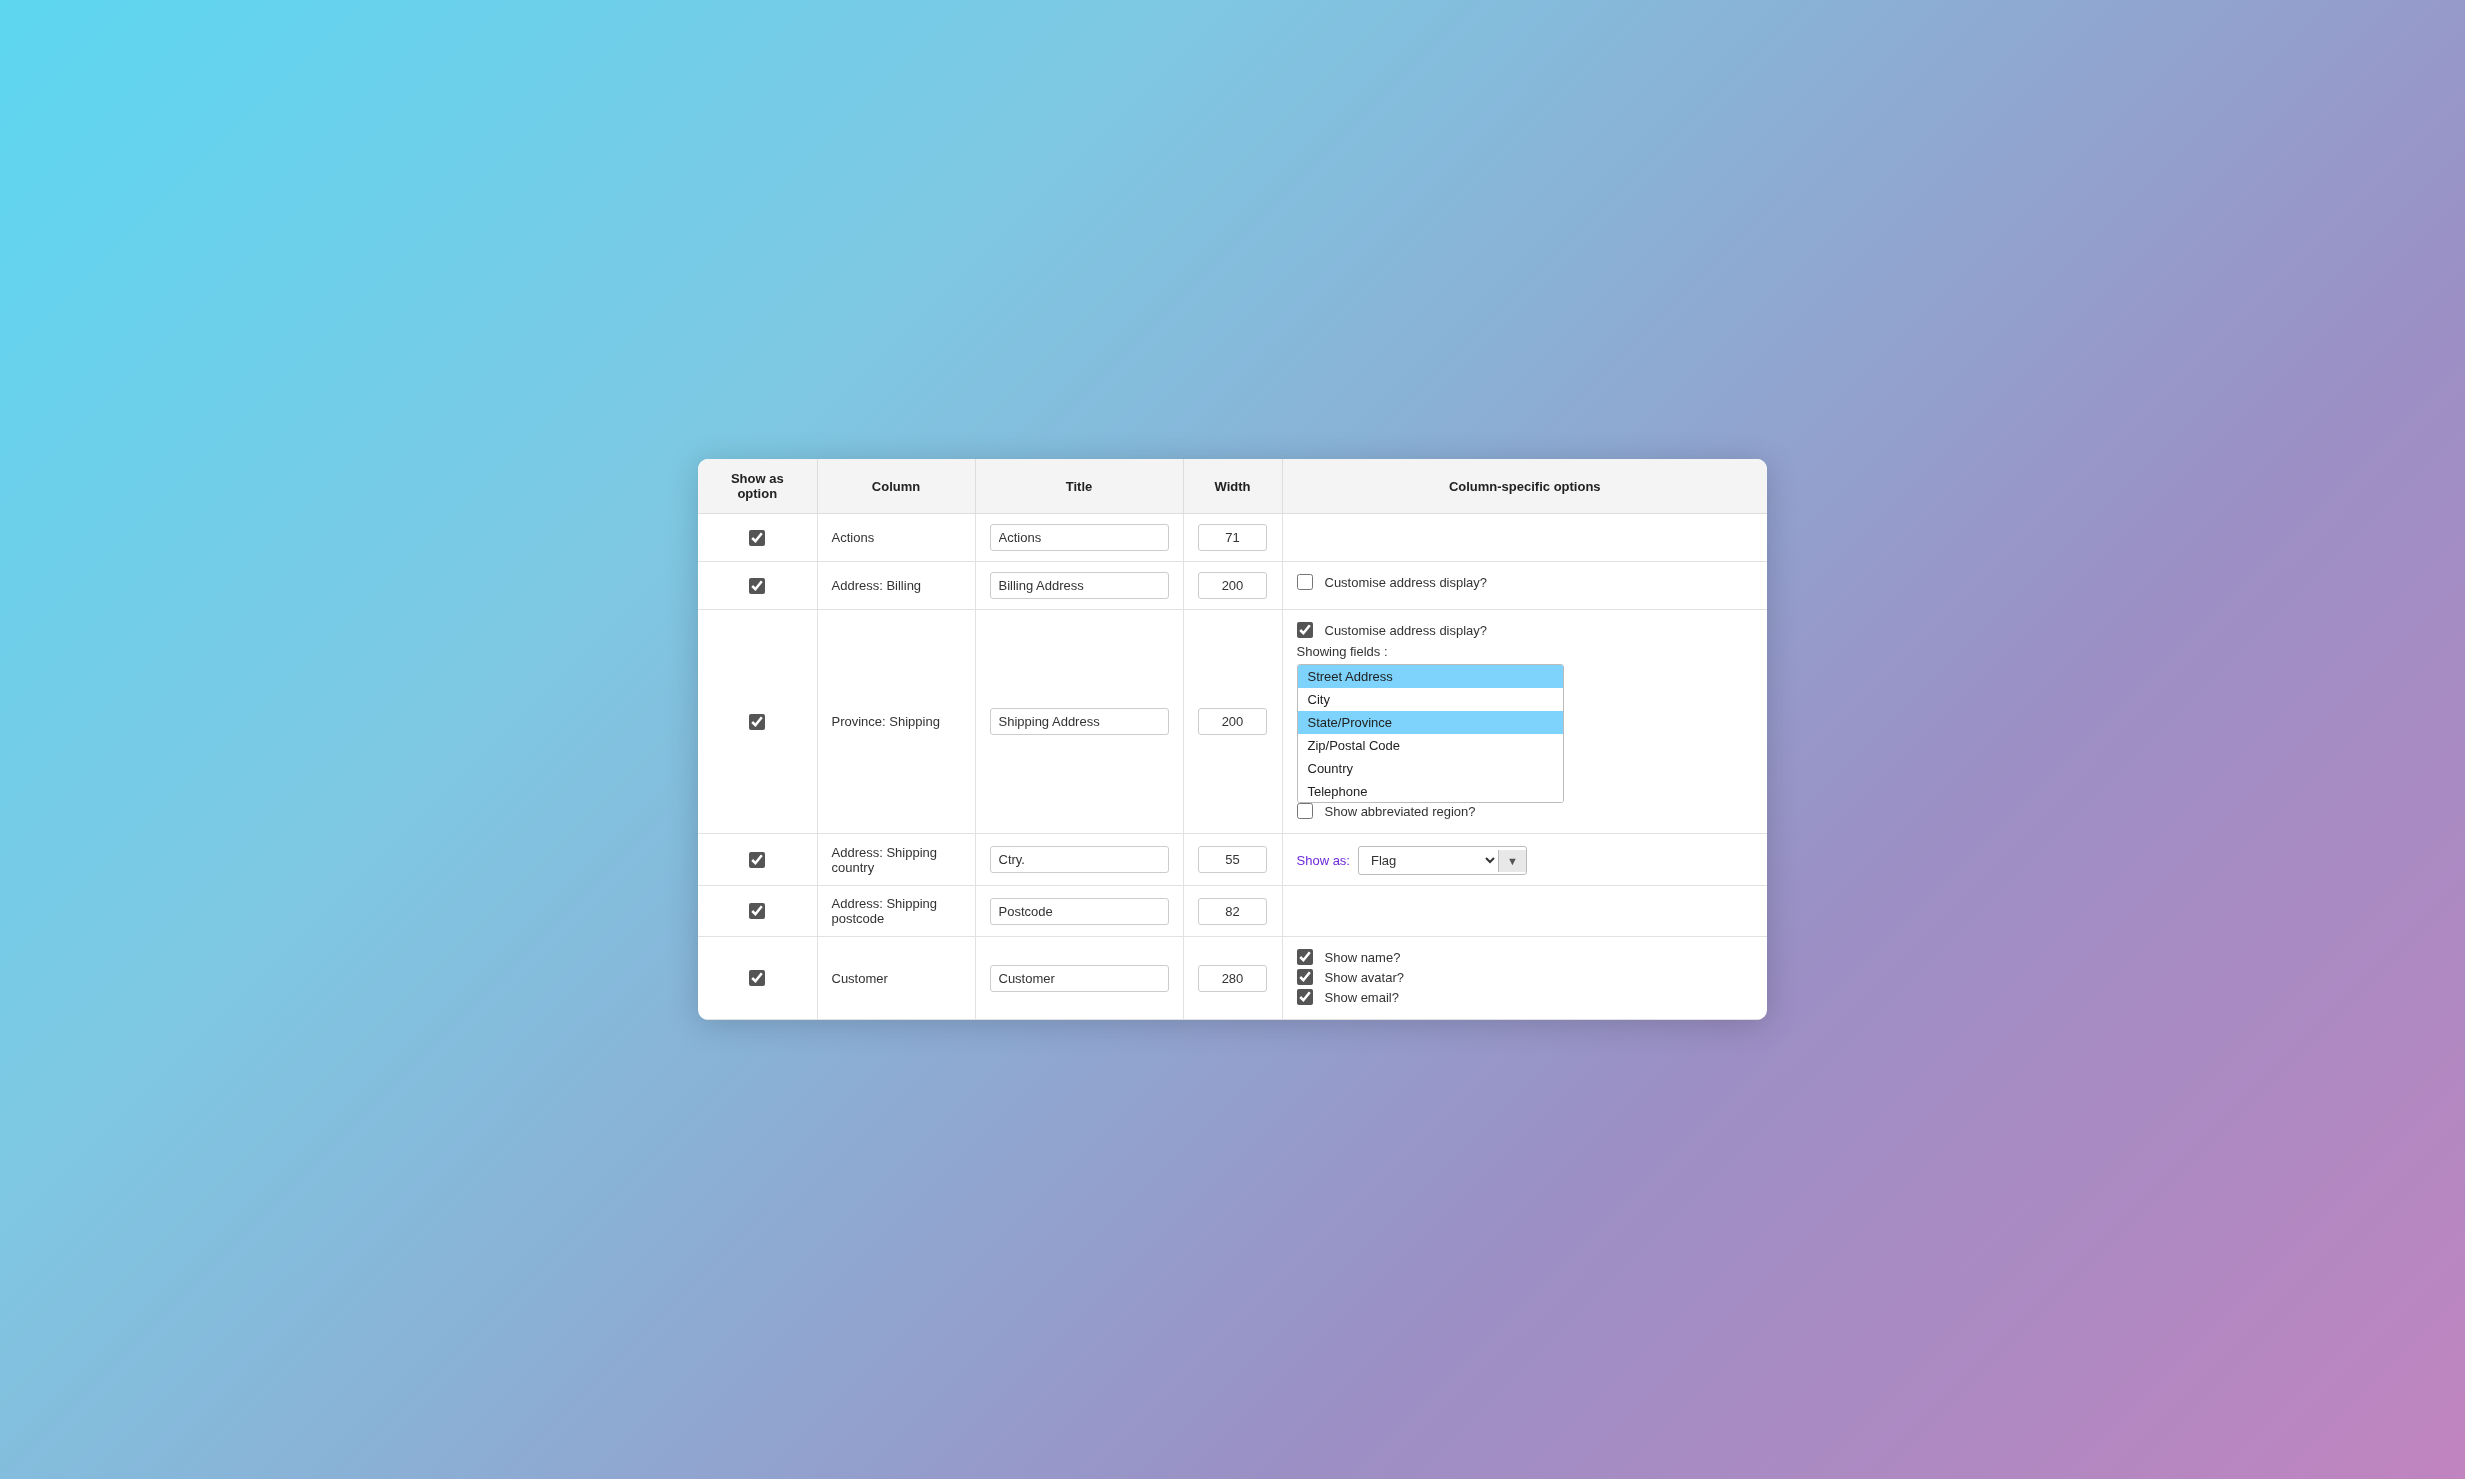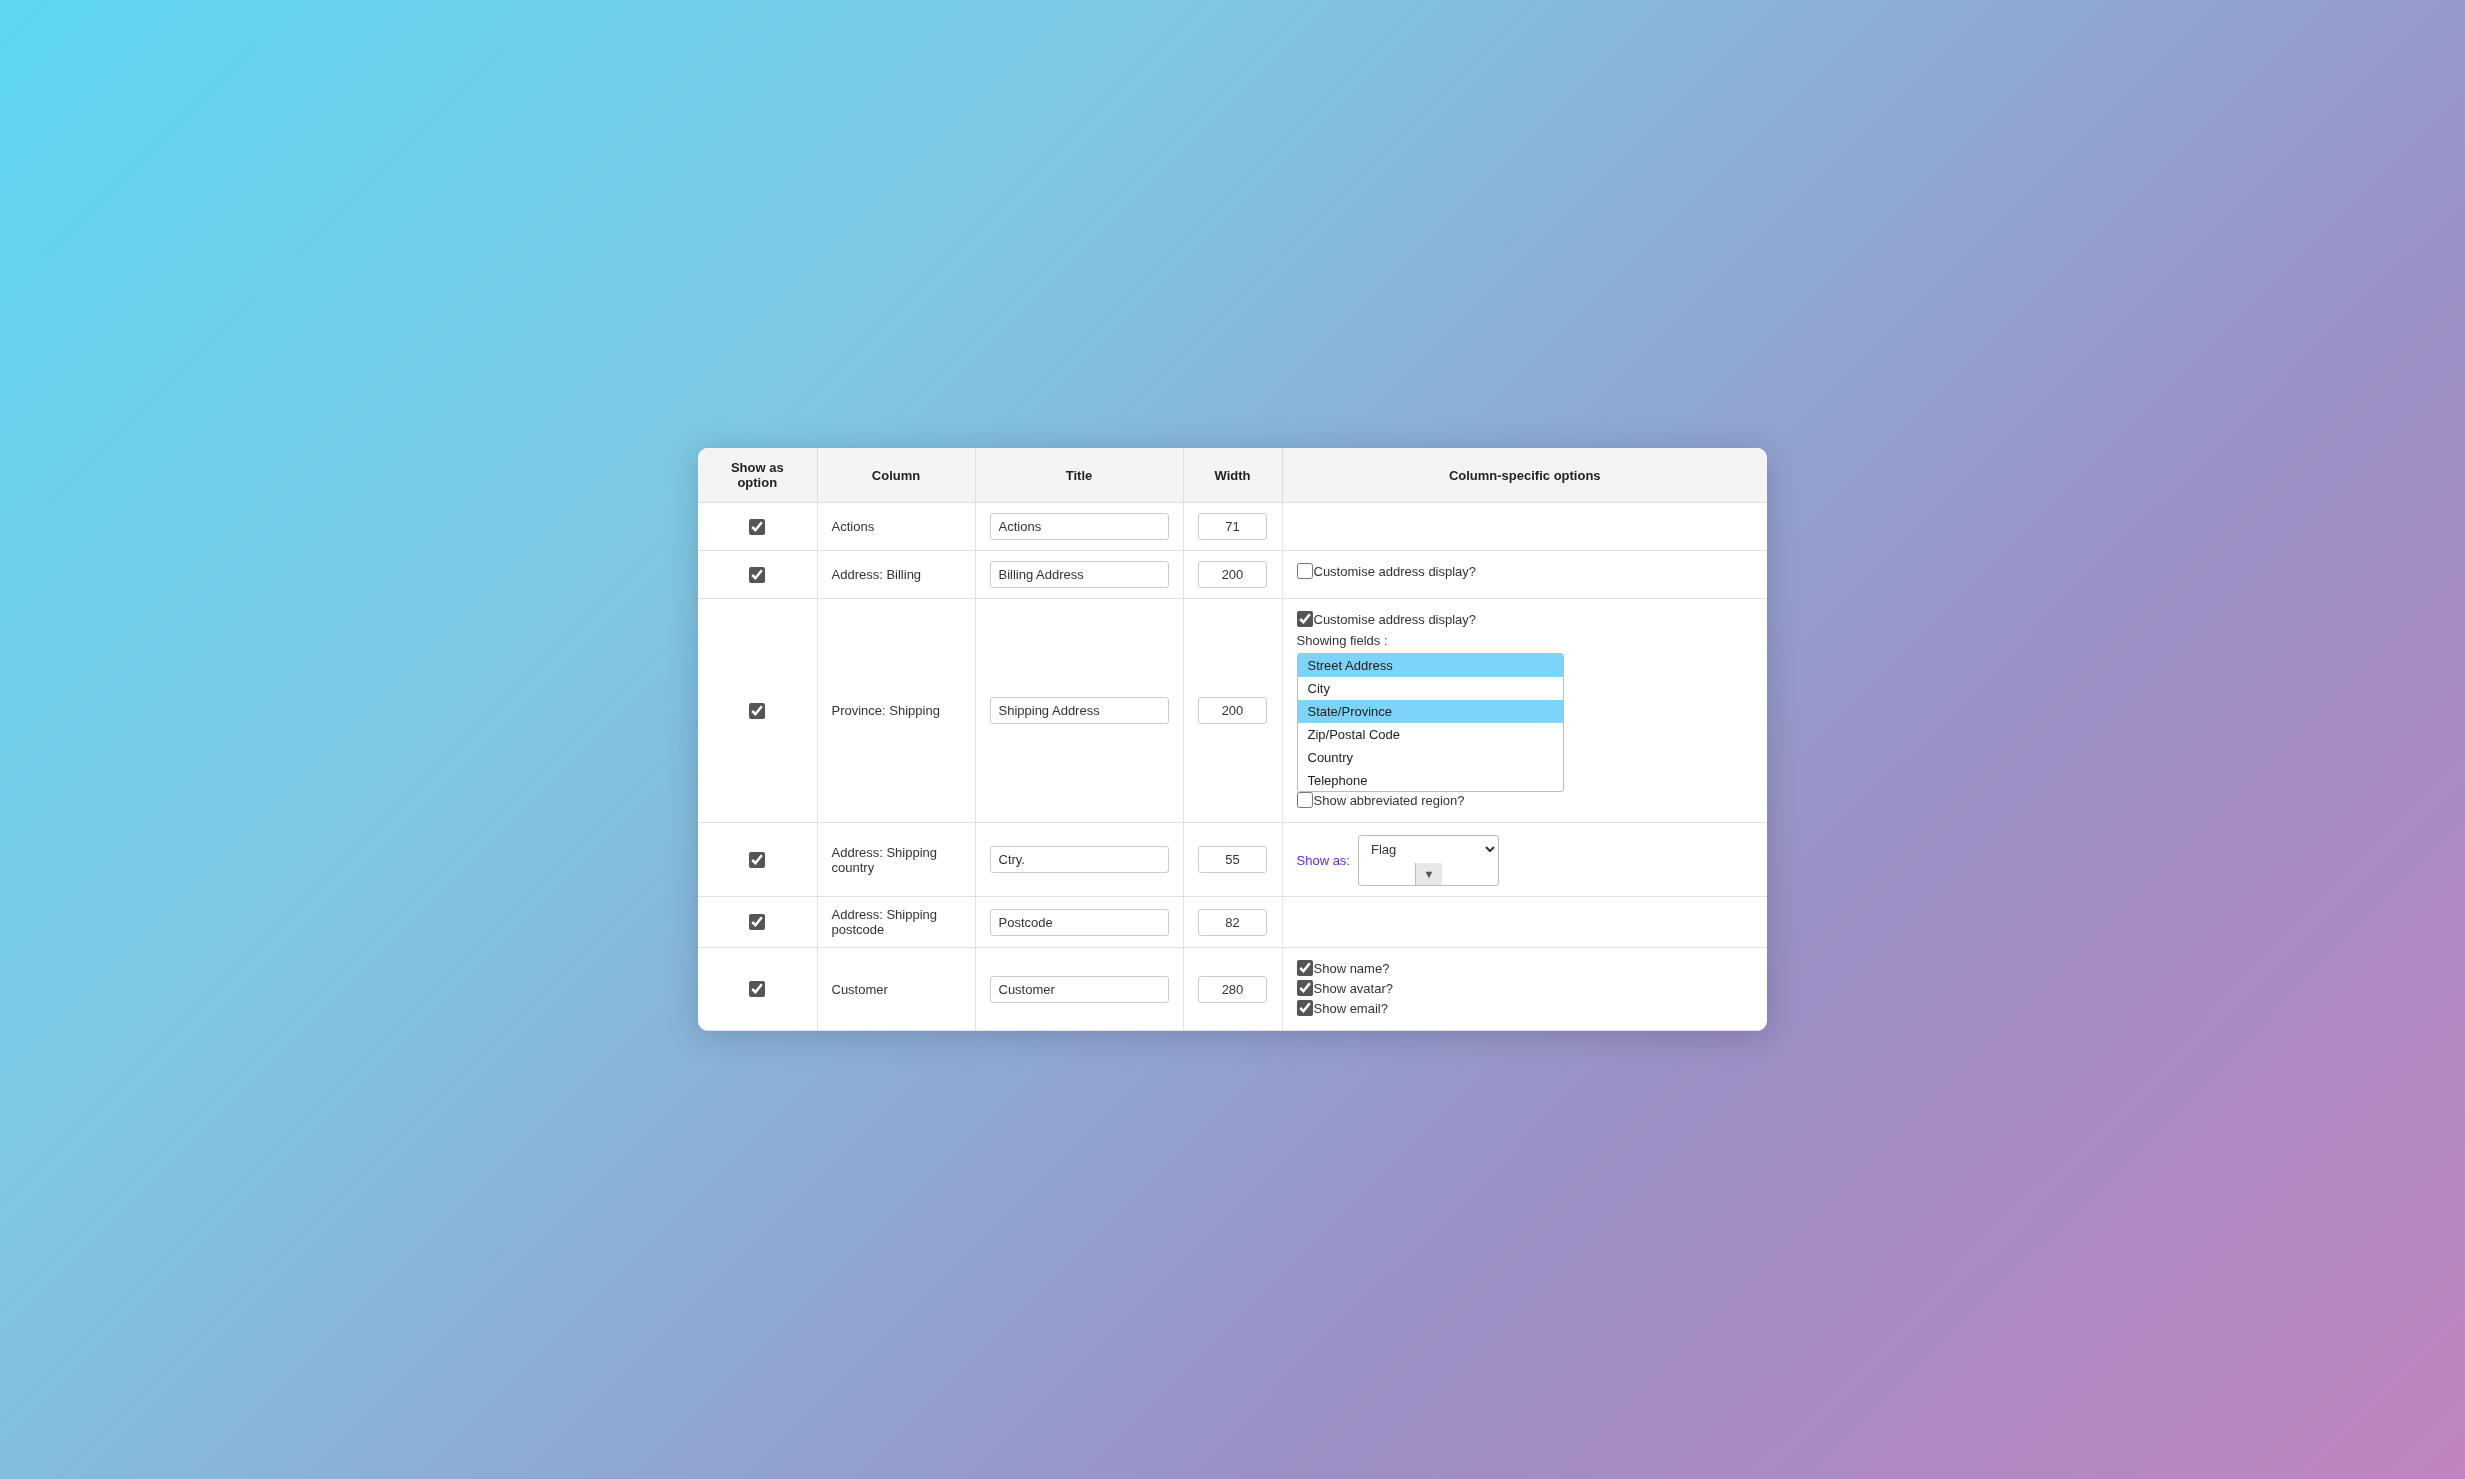--- a/index.html
+++ b/index.html
@@ -98,21 +98,21 @@
     }
 
     .options-cell {
       vertical-align: top;
       padding-top: 12px;
     }
 
     .option-row {
       display: flex;
       align-items: center;
-      gap: 1px;
+      gap: 12px;
       margin-bottom: 4px;
     }
 
     .option-label {
       font-size: 13px;
       color: #333;
     }
 
     .showing-fields-label {
       font-size: 13px;
@@ -152,21 +152,20 @@
       color: #6d28d9;
     }
 
     .flag-select-wrapper {
       display: flex;
       align-items: center;
       border: 1px solid #bbb;
       border-radius: 3px;
       overflow: hidden;
       background: #fff;
-      flex-direction: column;
     }
 
     .flag-select-wrapper select {
       border: none;
       background: transparent;
       font-size: 13px;
       color: #333;
       padding: 5px 8px;
       cursor: pointer;
       outline: none;

